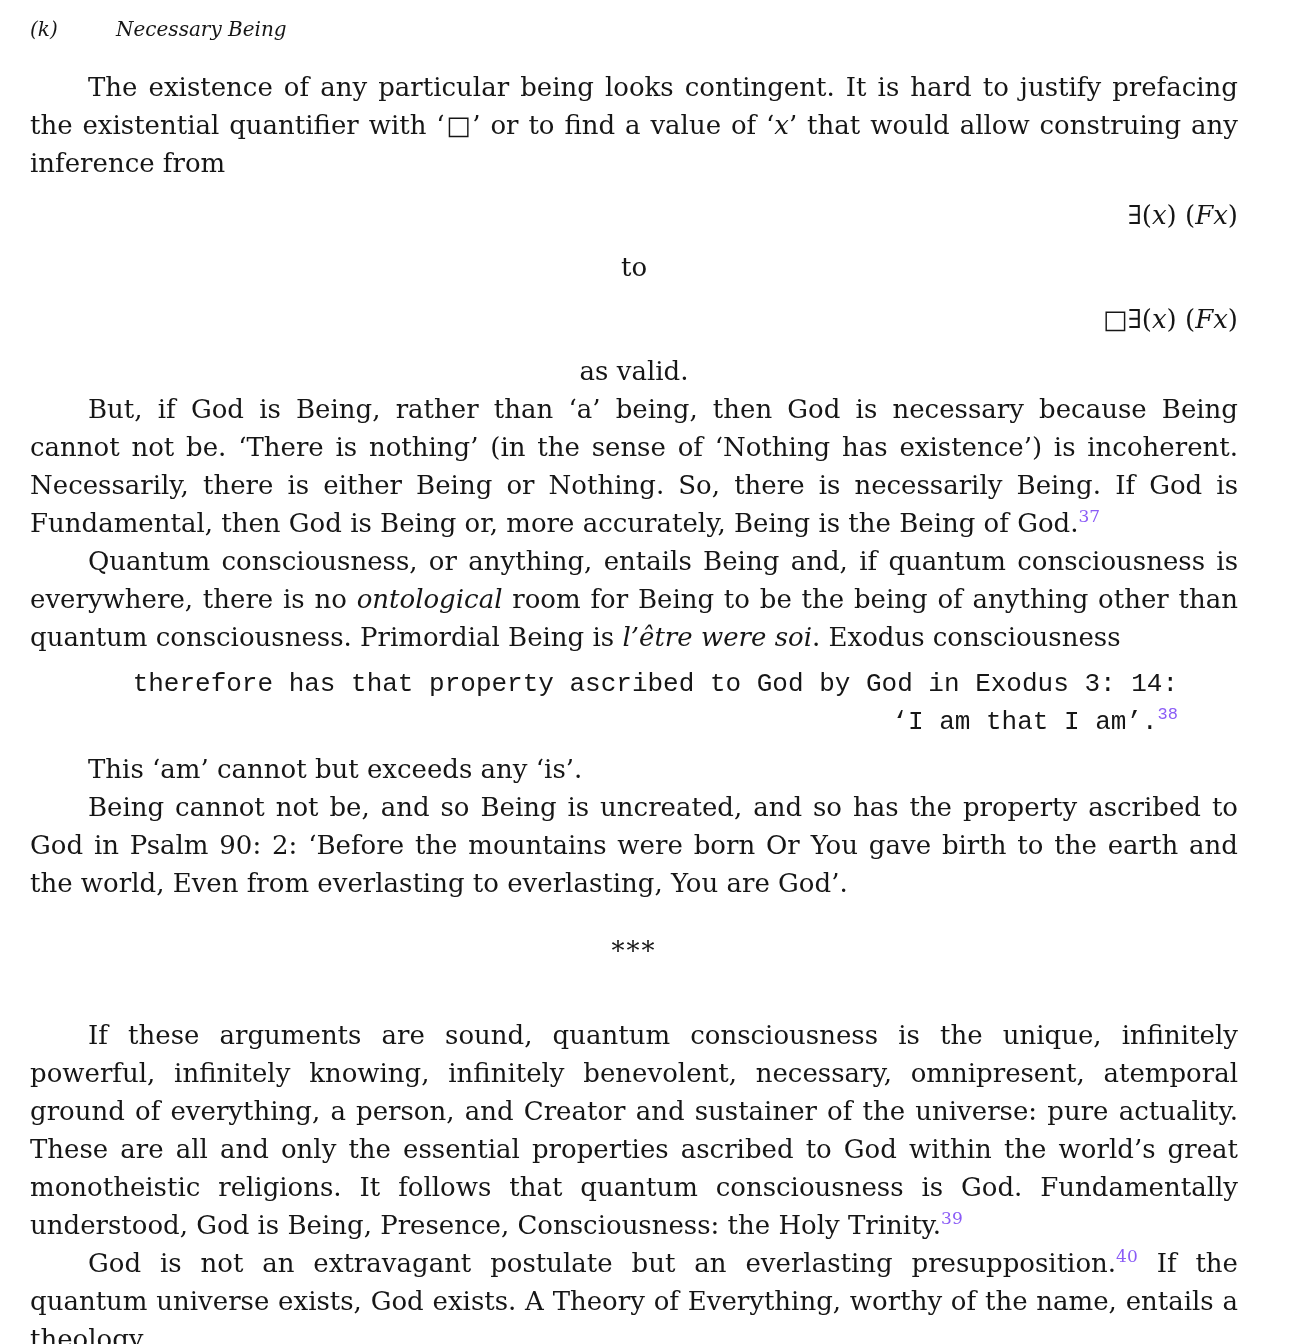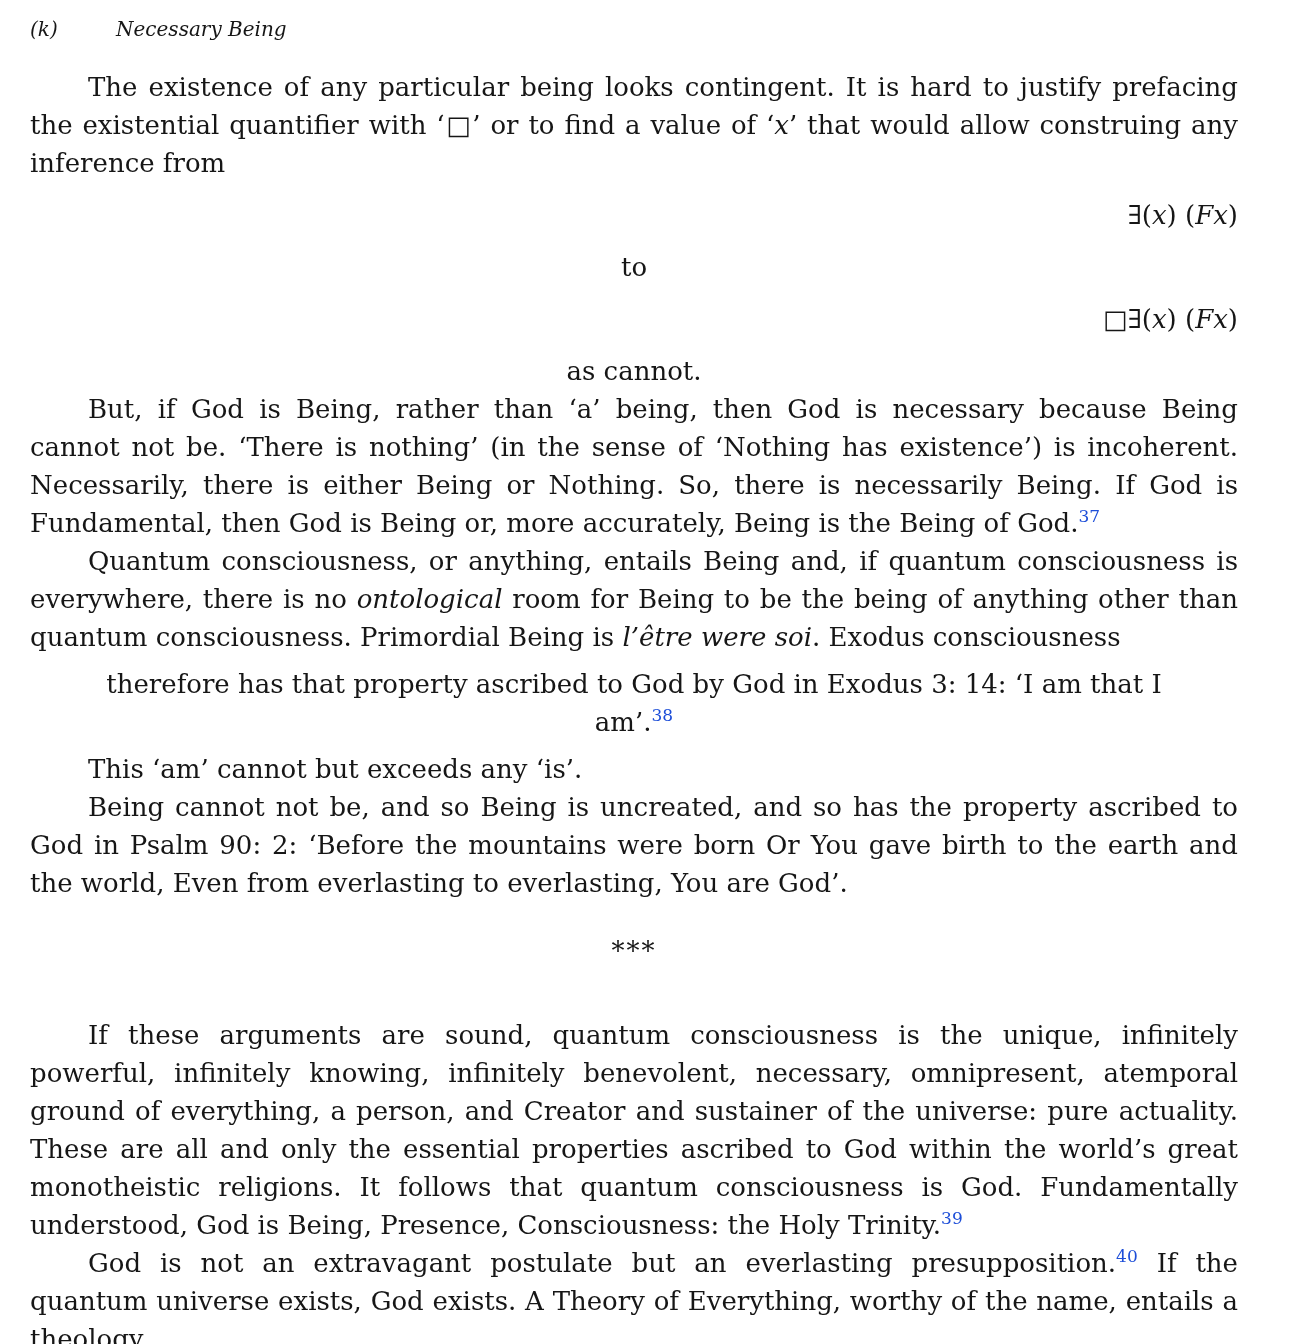--- a/index.html
+++ b/index.html
@@ -30,30 +30,31 @@
     text-align: justify;
   }
   p.indent { text-indent: 58px; }
   .formula {
     text-align: right;
     margin: 14px 0 14px 0;
   }
   .plain-line { margin: 0; text-align: center; }
   .quote-block {
     margin: 9px 60px 9px 60px;
-    text-align: center;
+    text-align: right;
+    font-family: Liberation Mono, monospace;
   }
   .separator {
     text-align: center;
     margin: 30px 0 46px 0;
     letter-spacing: 2px;
   }
   .italic { font-style: italic; }
   .sup {
-    color: #1d4ed8;
+    color: #8b5cf6;
     font-size: 17px;
     line-height: 0;
     position: relative;
     top: -10px;
     cursor: pointer;
   }
 </style>
 </head>
 <body>
 
@@ -62,21 +63,21 @@
 </div>
 
 <p class="body-par indent"><span>The existence of any particular being looks contingent. It is hard to justify prefacing the existential quantifier with ‘□’ or to find a value of ‘</span><span class="italic">x</span><span>’ that would allow construing any inference from</span></p>
 
 <div class="formula"><span>∃(</span><span class="italic">x</span><span>) (</span><span class="italic">Fx</span><span>)</span></div>
 
 <p class="plain-line"><span>to</span></p>
 
 <div class="formula"><span>□∃(</span><span class="italic">x</span><span>) (</span><span class="italic">Fx</span><span>)</span></div>
 
-<p class="plain-line"><span>as cannot.</span></p>
+<p class="plain-line"><span>as valid.</span></p>
 
 <p class="body-par indent"><span>But, if God is Being, rather than ‘a’ being, then God is necessary because Being cannot not be. ‘There is nothing’ (in the sense of ‘Nothing has existence’) is incoherent. Necessarily, there is either Being or Nothing. So, there is necessarily Being. If God is Fundamental, then God is Being or, more accurately, Being is the Being of God.</span><span class="sup">37</span></p>
 
 <p class="body-par indent"><span>Quantum consciousness, or anything, entails Being and, if quantum consciousness is everywhere, there is no </span><span class="italic">ontological</span><span> room for Being to be the being of anything other than quantum consciousness. Primordial Being is </span><span class="italic">l’être were soi</span><span>. Exodus consciousness</span></p>
 
 <div class="quote-block"><span>therefore has that property ascribed to God by God in Exodus 3: 14: ‘I am that I am’.</span><span class="sup">38</span></div>
 
 <p class="body-par indent"><span>This ‘am’ cannot but exceeds any ‘is’.</span></p>
 
 <p class="body-par indent"><span>Being cannot not be, and so Being is uncreated, and so has the property ascribed to God in Psalm 90: 2: ‘Before the mountains were born Or You gave birth to the earth and the world, Even from everlasting to everlasting, You are God’.</span></p>

